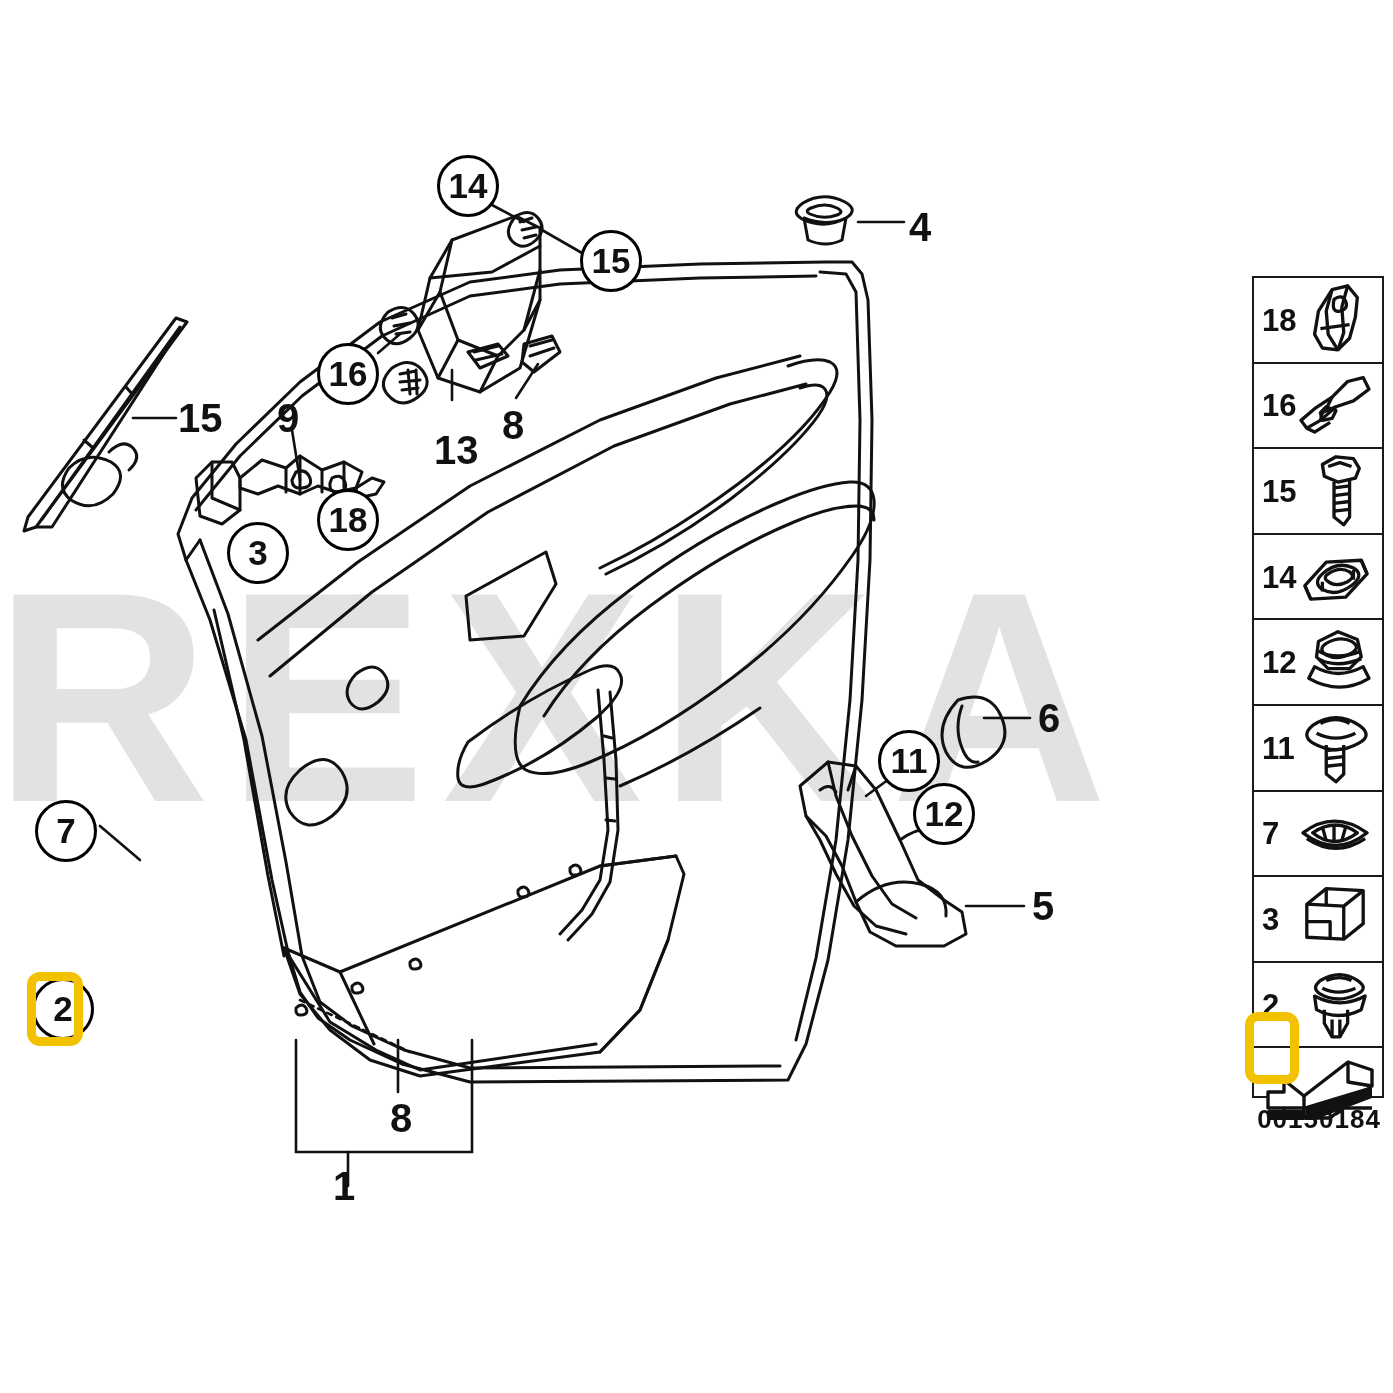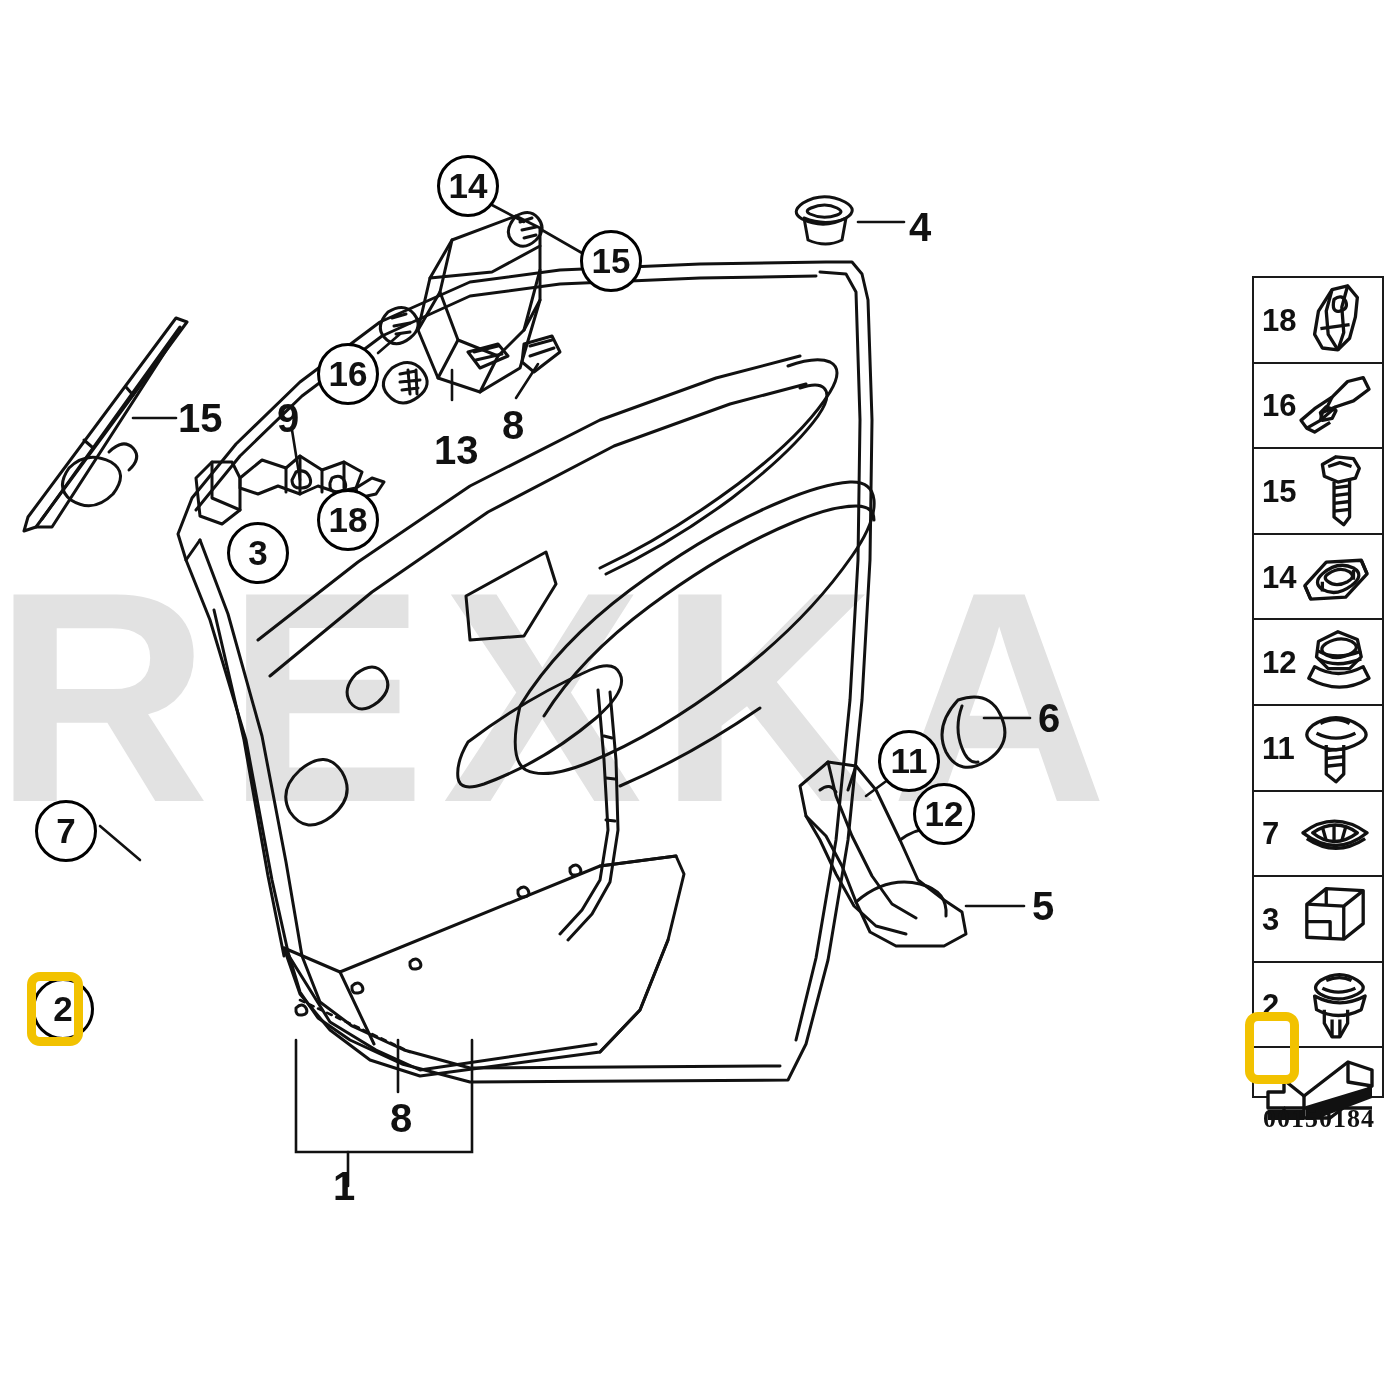--- a/index.html
+++ b/index.html
@@ -72,21 +72,21 @@
   }
   .legend-art{
     position:absolute;right:4px;top:0;width:86px;height:100%;
   }
   .legend-art svg{display:block;width:100%;height:100%;}
 
   #diagram-number{
     position:absolute;z-index:5;
     left:1252px;top:1104px;width:134px;
     text-align:center;
-    font-family:Liberation Serif, serif;
+    font-family:Liberation Sans, sans-serif;
     font-weight:700;font-size:26px;letter-spacing:1px;color:#111;
   }
 </style>
 </head>
 <body>
 
 <div id="stage">
 
   <div id="watermark">REXKA</div>
 

